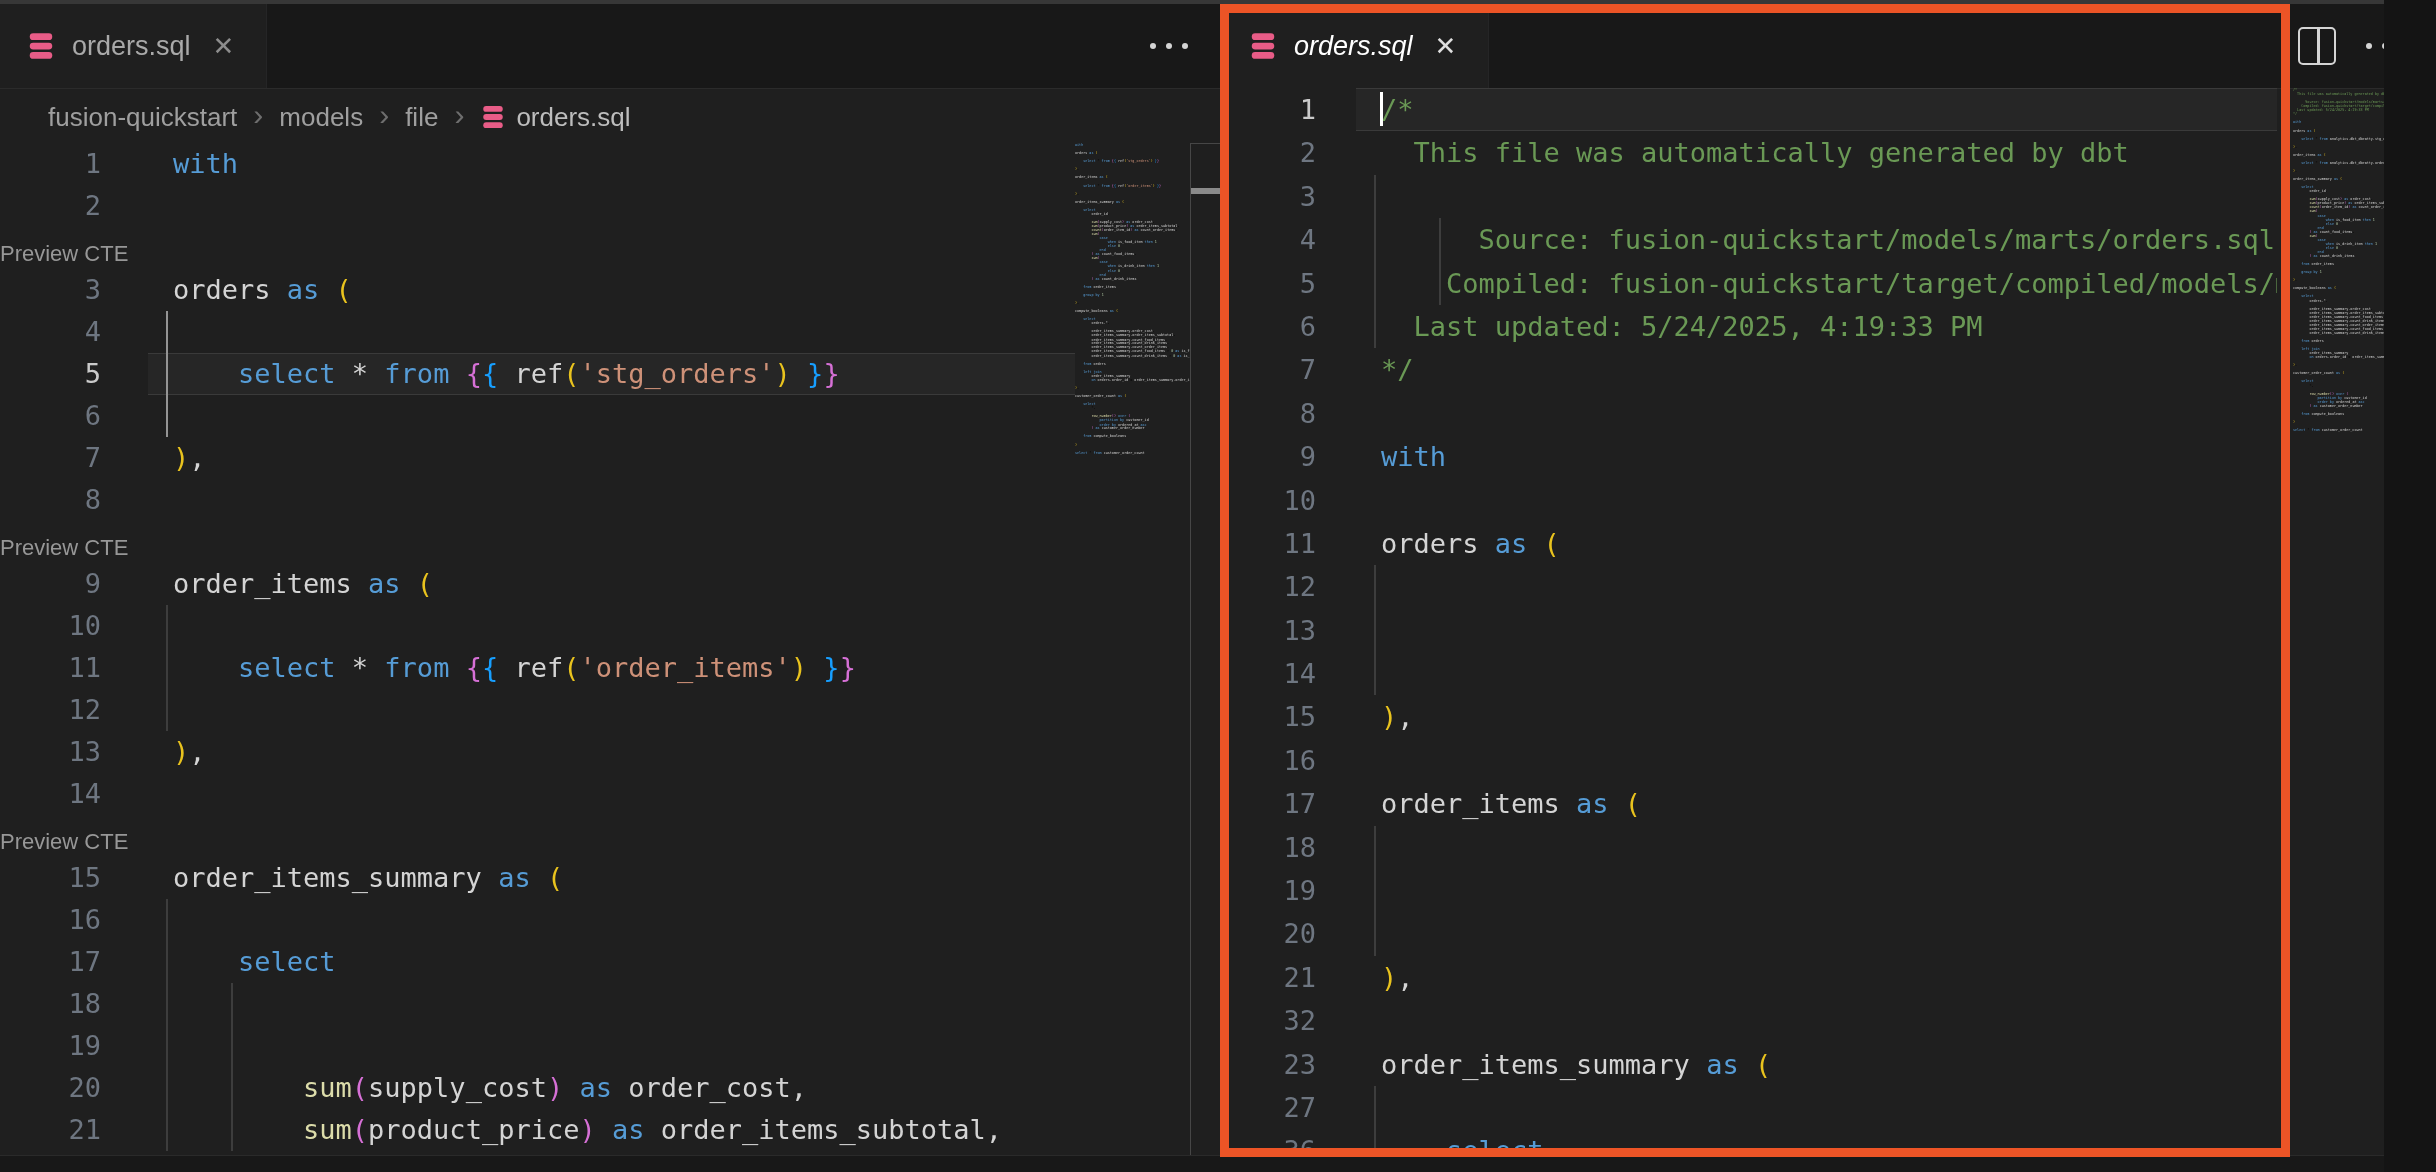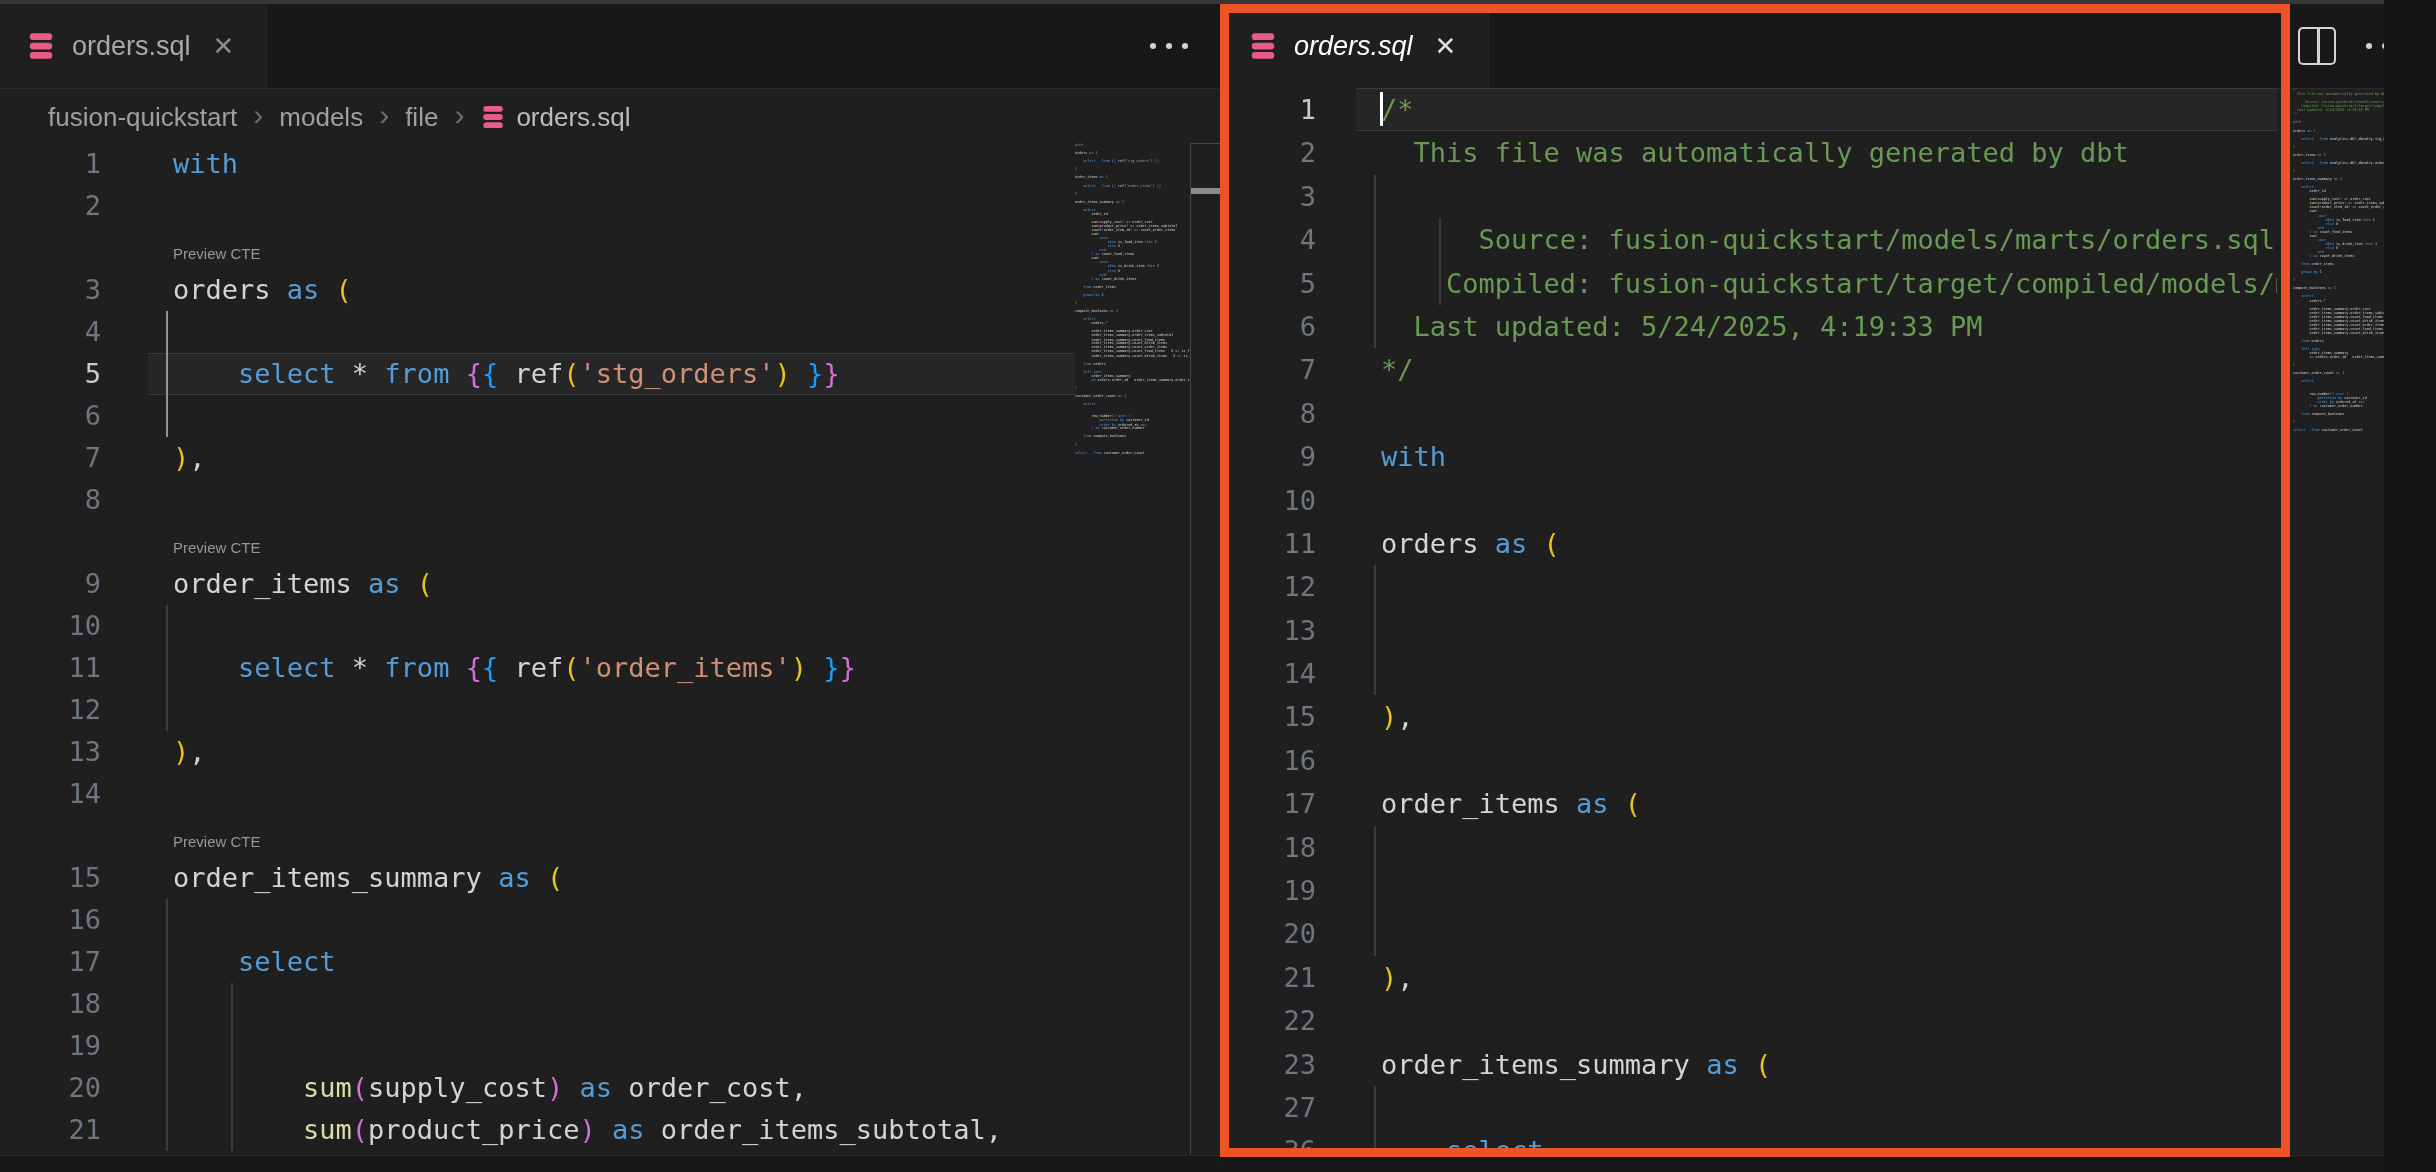--- a/index.html
+++ b/index.html
@@ -39,22 +39,22 @@
   .row,.lens-row{position:relative;display:flex;font-family:"DejaVu Sans Mono",monospace;
        font-size:27px;}
   .pane-left .row,.pane-left .lens-row{height:42px;line-height:42px;}
   .pane-right .row,.pane-right .lens-row{height:43.4px;line-height:43.4px;}
   .ln{flex:0 0 148px;text-align:right;padding-right:47px;box-sizing:border-box;
       color:#6e7681;user-select:none;}
   .pane-right .ln{flex:0 0 134px;padding-right:40px;}
   .ln.cur{color:#cacaca;}
   .txt{flex:1;white-space:pre;overflow:hidden;padding-left:25px;position:relative;z-index:2;color:#d4d4d4;}
   .lens-row{align-items:flex-end;}
-  .lens-row .lens-txt{font-family:"Liberation Sans",sans-serif;font-size:15px;color:#979797;
-      padding-left:173px;line-height:30px;}
+  .lens-row .lens-txt{font-family:"Liberation Sans",sans-serif;font-size:22px;color:#979797;
+      line-height:30px;}
   .curline{position:absolute;top:0;bottom:0;right:0;background:rgba(255,255,255,0.035);
       border-top:1px solid #3a3a3a;border-bottom:1px solid #3a3a3a;z-index:1;}
   .pane-left .curline{left:148px;}
   .pane-right .curline{left:134px;}
   .guide{position:absolute;top:0;bottom:0;width:1.5px;background:#3d3d3d;z-index:1;}
   .guide.active{background:#949494;}
   .caret{position:absolute;width:3px;top:4px;bottom:5px;background:#ffffff;z-index:3;}
 
   .kw{color:#569CD6}.id{color:#d4d4d4}.str{color:#CE9178}.cm{color:#6A9955}
   .fn{color:#DCDCAA}.num{color:#B5CEA8}.b1{color:#E9C31E}.b2{color:#D670D6}.b3{color:#179FFF}
@@ -429,21 +429,21 @@
         <div class="row">
           <div class="guide" style="left: 152px;"></div>
           <span class="ln">20</span>
           <span class="txt"></span>
         </div>
         <div class="row">
           <span class="ln">21</span>
           <span class="txt"><span class="b1">)</span>,</span>
         </div>
         <div class="row">
-          <span class="ln">22</span>
+          <span class="ln">32</span>
           <span class="txt"></span>
         </div>
         <div class="row">
           <span class="ln">23</span>
           <span class="txt"><span class="id">order_items_summary</span> <span class="kw">as</span> <span class="b1">(</span></span>
         </div>
         <div class="row">
           <div class="guide" style="left: 152px;"></div>
           <span class="ln">27</span>
           <span class="txt"></span>

